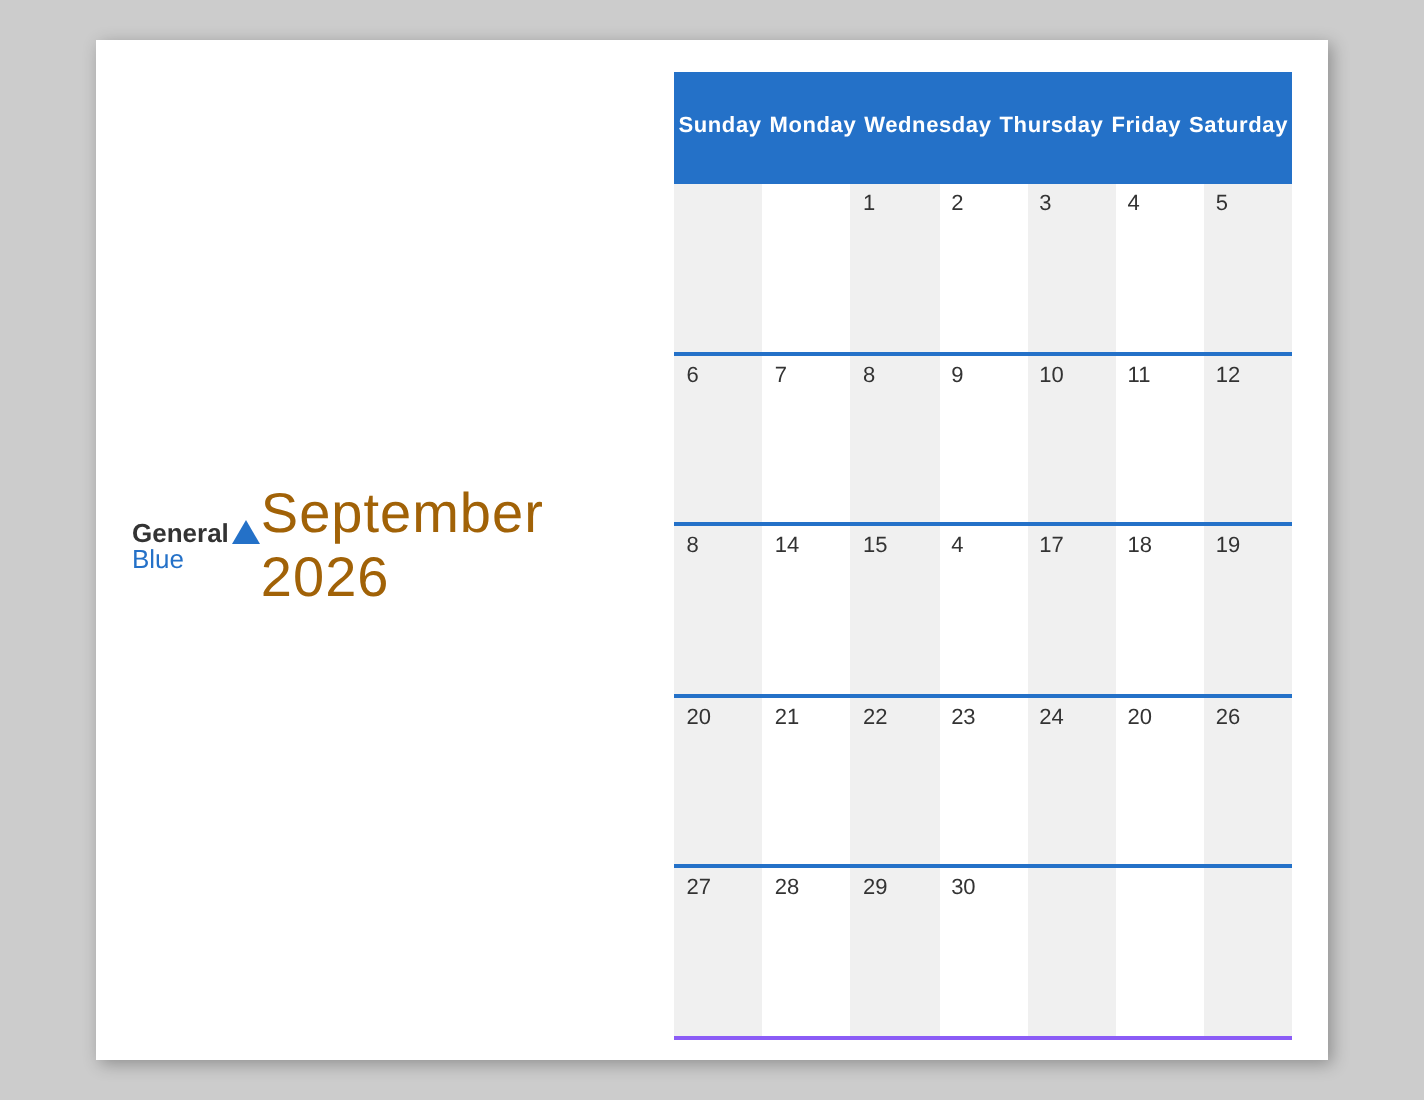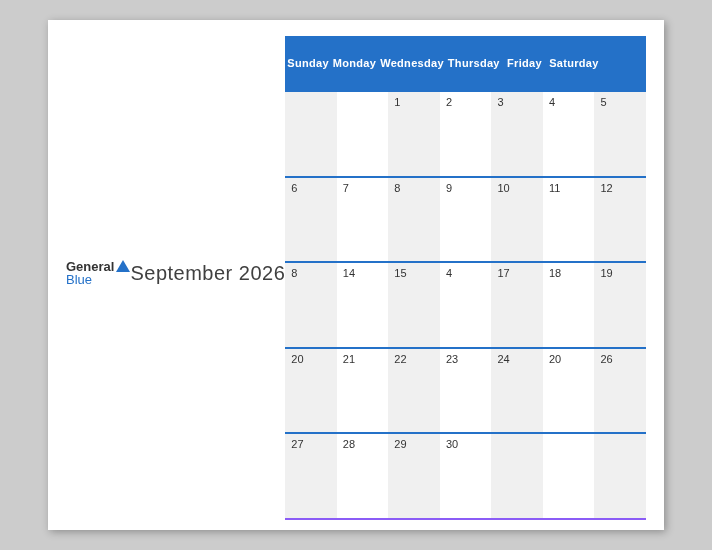--- a/index.html
+++ b/index.html
@@ -49,23 +49,23 @@
       width: 0;
       height: 0;
       border-left: 7px solid transparent;
       border-right: 7px solid transparent;
       border-bottom: 12px solid #2471c8;
       display: inline-block;
       margin-left: 2px;
       margin-bottom: 1px;
     }
     .month-title {
-      font-size: 20px;
+      font-size: 28px;
       font-weight: normal;
-      color: #404040;
+      color: #a16207;
       letter-spacing: 0.5px;
     }
     .calendar-grid {
       flex: 1;
       display: flex;
       flex-direction: column;
     }
     .day-headers {
       display: grid;
       grid-template-columns: repeat(7, 1fr);

